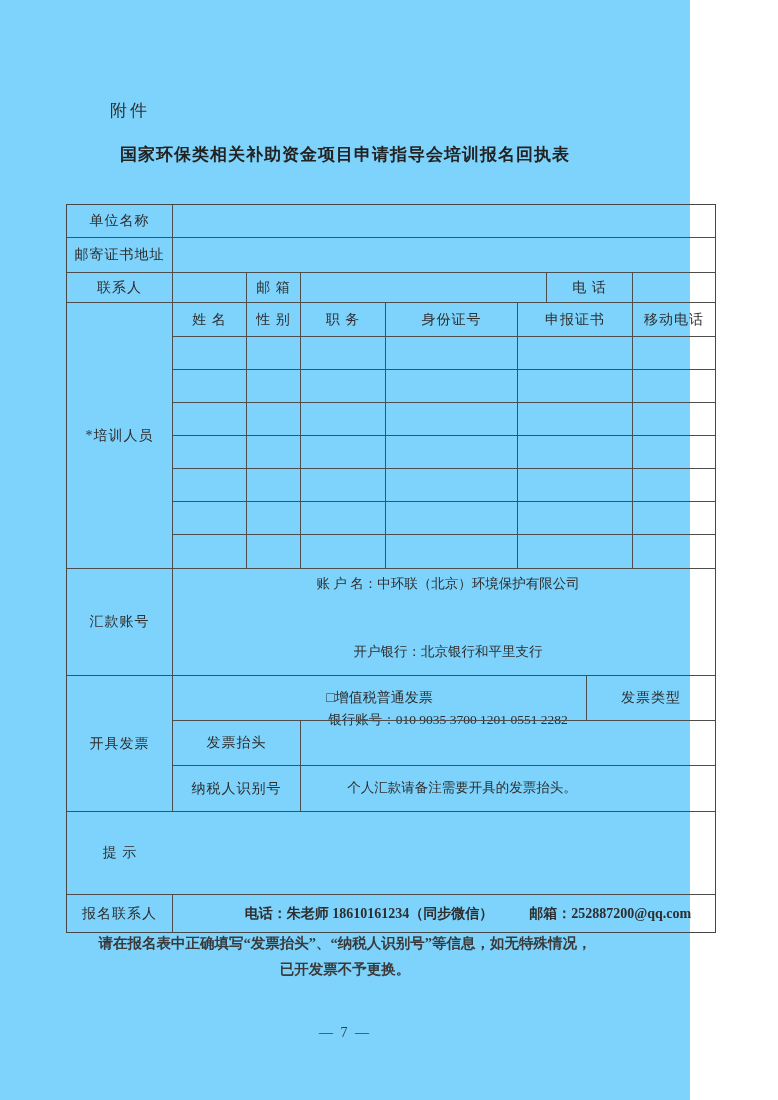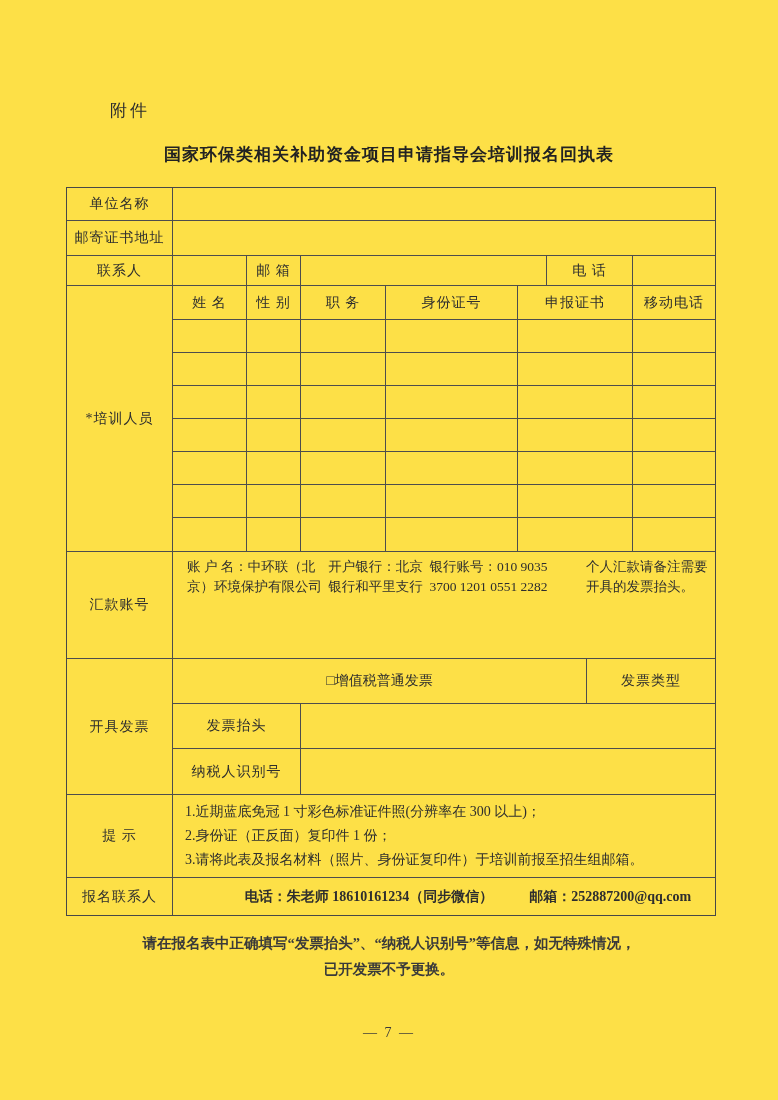--- a/index.html
+++ b/index.html
@@ -1,34 +1,34 @@
 <!DOCTYPE html>
 <html><head>
 <meta charset="utf-8">
 <style>
   html,body { margin:0; padding:0; background:#ffffff; }
   * { box-sizing:border-box; }
   .page {
     position:relative;
-    width:778px; height:1100px;
-    background:#fde047;
+    width:690px; height:1100px;
+    background:#7dd3fc;
     font-family:"Liberation Serif","DejaVu Serif",serif;
     color:#2e2e2e;
   }
   .attachment {
     position:absolute; top:99px; left:110px;
     font-size:17px; letter-spacing:3px;
   }
   .title {
     position:absolute; top:143px; left:0; width:100%;
     text-align:center; font-weight:bold;
     font-size:17px; letter-spacing:1px; color:#222;
   }
   .tbl {
-    position:absolute; top:187px; left:66px; width:650px;
+    position:absolute; top:204px; left:66px; width:650px;
     border:1.5px solid #474747;
   }
   .row { display:flex; border-bottom:1px solid #4d4d4d; }
   .row:last-child { border-bottom:none; }
   .c {
     border-right:1px solid #4d4d4d;
     display:flex; align-items:center; justify-content:center;
     font-size:14px;
   }
   .c:last-child { border-right:none; }
@@ -38,22 +38,22 @@
   .w74 { width:74px; } .w54 { width:54px; } .w85 { width:85px; }
   .w132 { width:132px; } .w115 { width:115px; } .w86 { width:86px; } .w246 { width:246px; }
   .w128 { width:128px; }
   .h33 { height:33px; } .h35 { height:35px; } .h30 { height:30px; }
   .h107 { height:107px; } .h83 { height:83px; } .h37 { height:37px;gap:48px; }
   .pcol { flex:1; display:flex; flex-direction:column; }
   .prow { display:flex; border-bottom:1px solid #4d4d4d; height:33px; }
   .prow.head { height:34px; }
   .prow:last-child { border-bottom:none; }
   .remit-content {
-    flex-direction:row; align-items:flex-start; justify-content:flex-start;
-    padding:5px 6px 0 14px; font-size:13.5px; line-height:20px;
+    flex-direction:column; align-items:center; justify-content:flex-start;
+    padding:5px 6px 0 14px; font-size:13.5px; line-height:20px;gap:48px;
   }
   .remit-content .indent { padding-left:28px; }
   .inv-row { display:flex; border-bottom:1px solid #4d4d4d; height:45px; }
   .inv-row:last-child { border-bottom:none; }
   .tips-content {
     flex-direction:column; align-items:flex-start; justify-content:center;
     padding-left:12px; font-size:14px; line-height:24px;
   }
   .regc-content { gap:36px; font-size:14px;font-weight:bold; }
   .footnote {
@@ -187,25 +187,20 @@
         </div>
         <div class="inv-row">
           <div class="c lab w128">纳税人识别号</div>
           <div class="c fx"></div>
         </div>
       </div>
     </div>
 
     <div class="row h83">
       <div class="c lab w-label">提 示</div>
-      <div class="c fx tips-content">
-        <div>1.近期蓝底免冠 1 寸彩色标准证件照(分辨率在 300 以上)；</div>
-        <div>2.身份证（正反面）复印件 1 份；</div>
-        <div>3.请将此表及报名材料（照片、身份证复印件）于培训前报至招生组邮箱。</div>
-      </div>
     </div>
 
     <div class="row h37">
       <div class="c lab w-label">报名联系人</div>
       <div class="c fx regc-content">
         <span>电话：朱老师 18610161234（同步微信）</span>
         <span>邮箱：252887200@qq.com</span>
       </div>
     </div>
 

